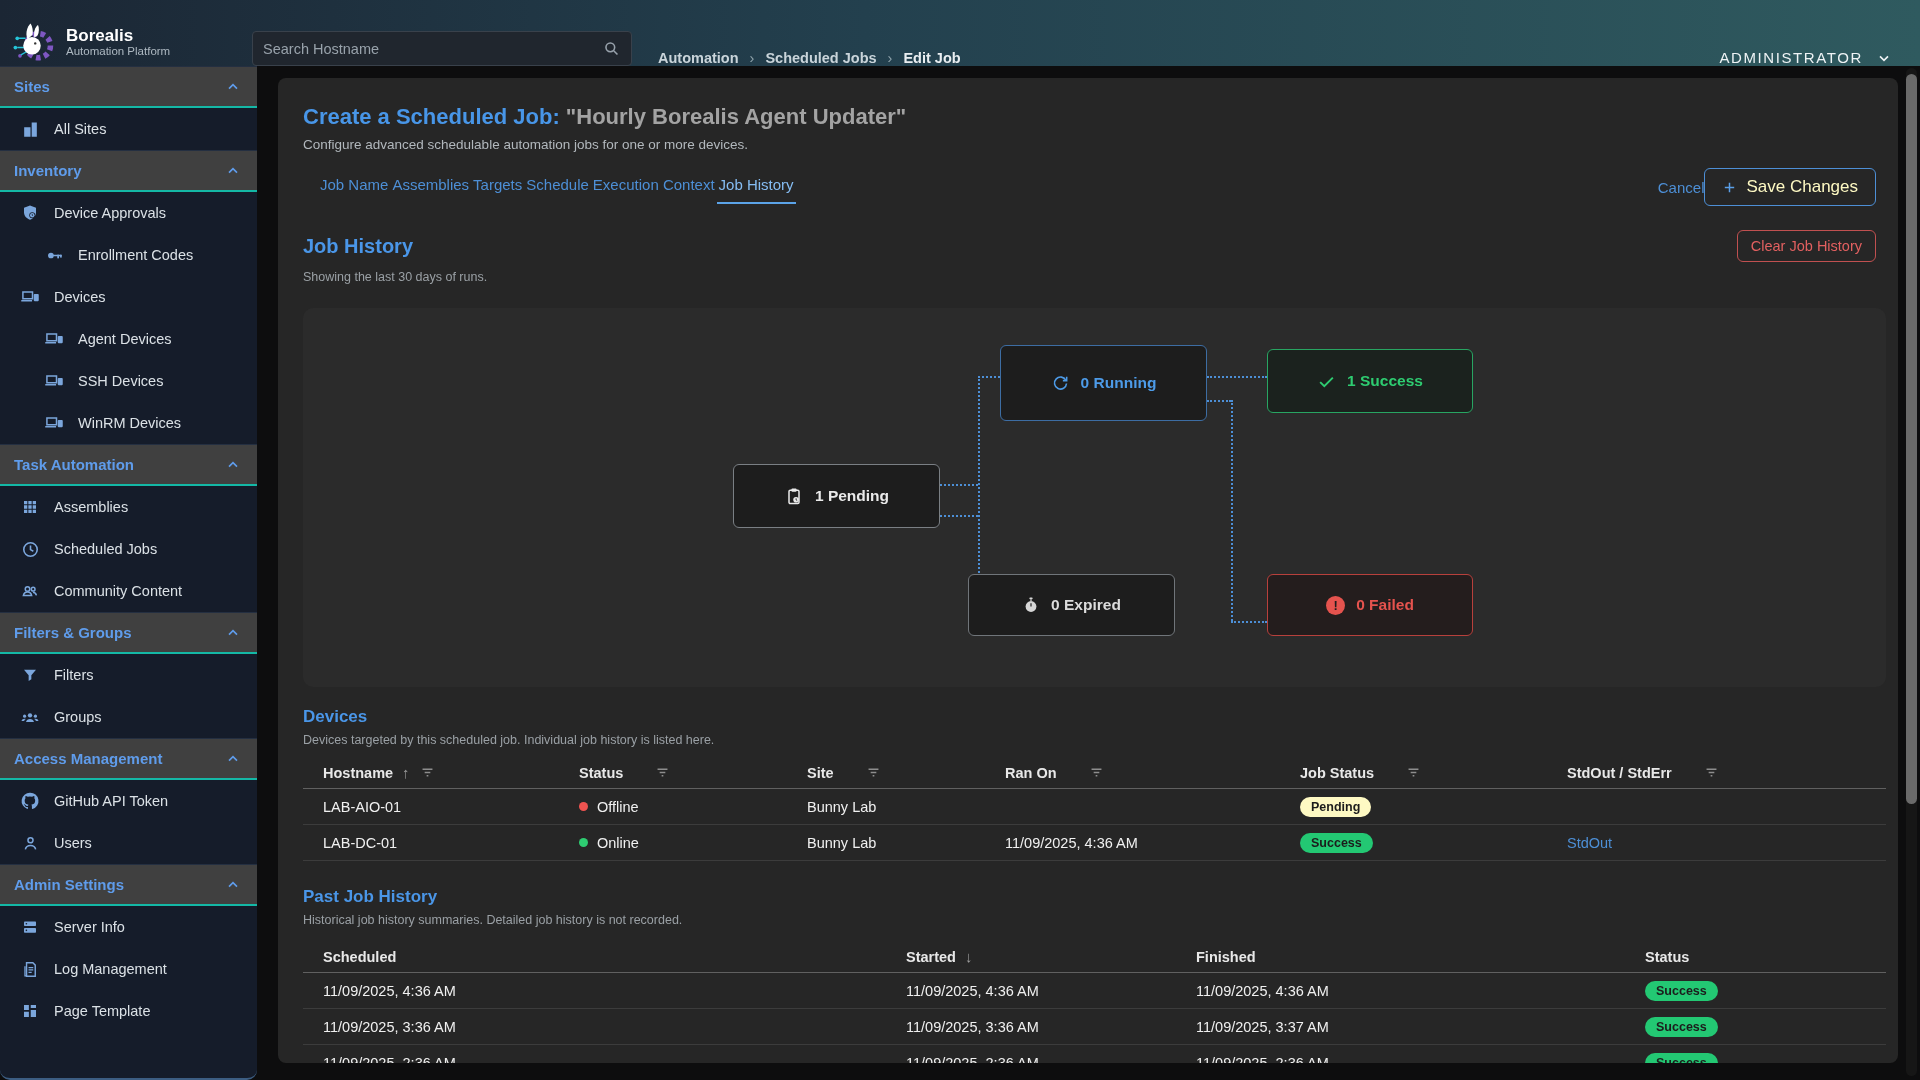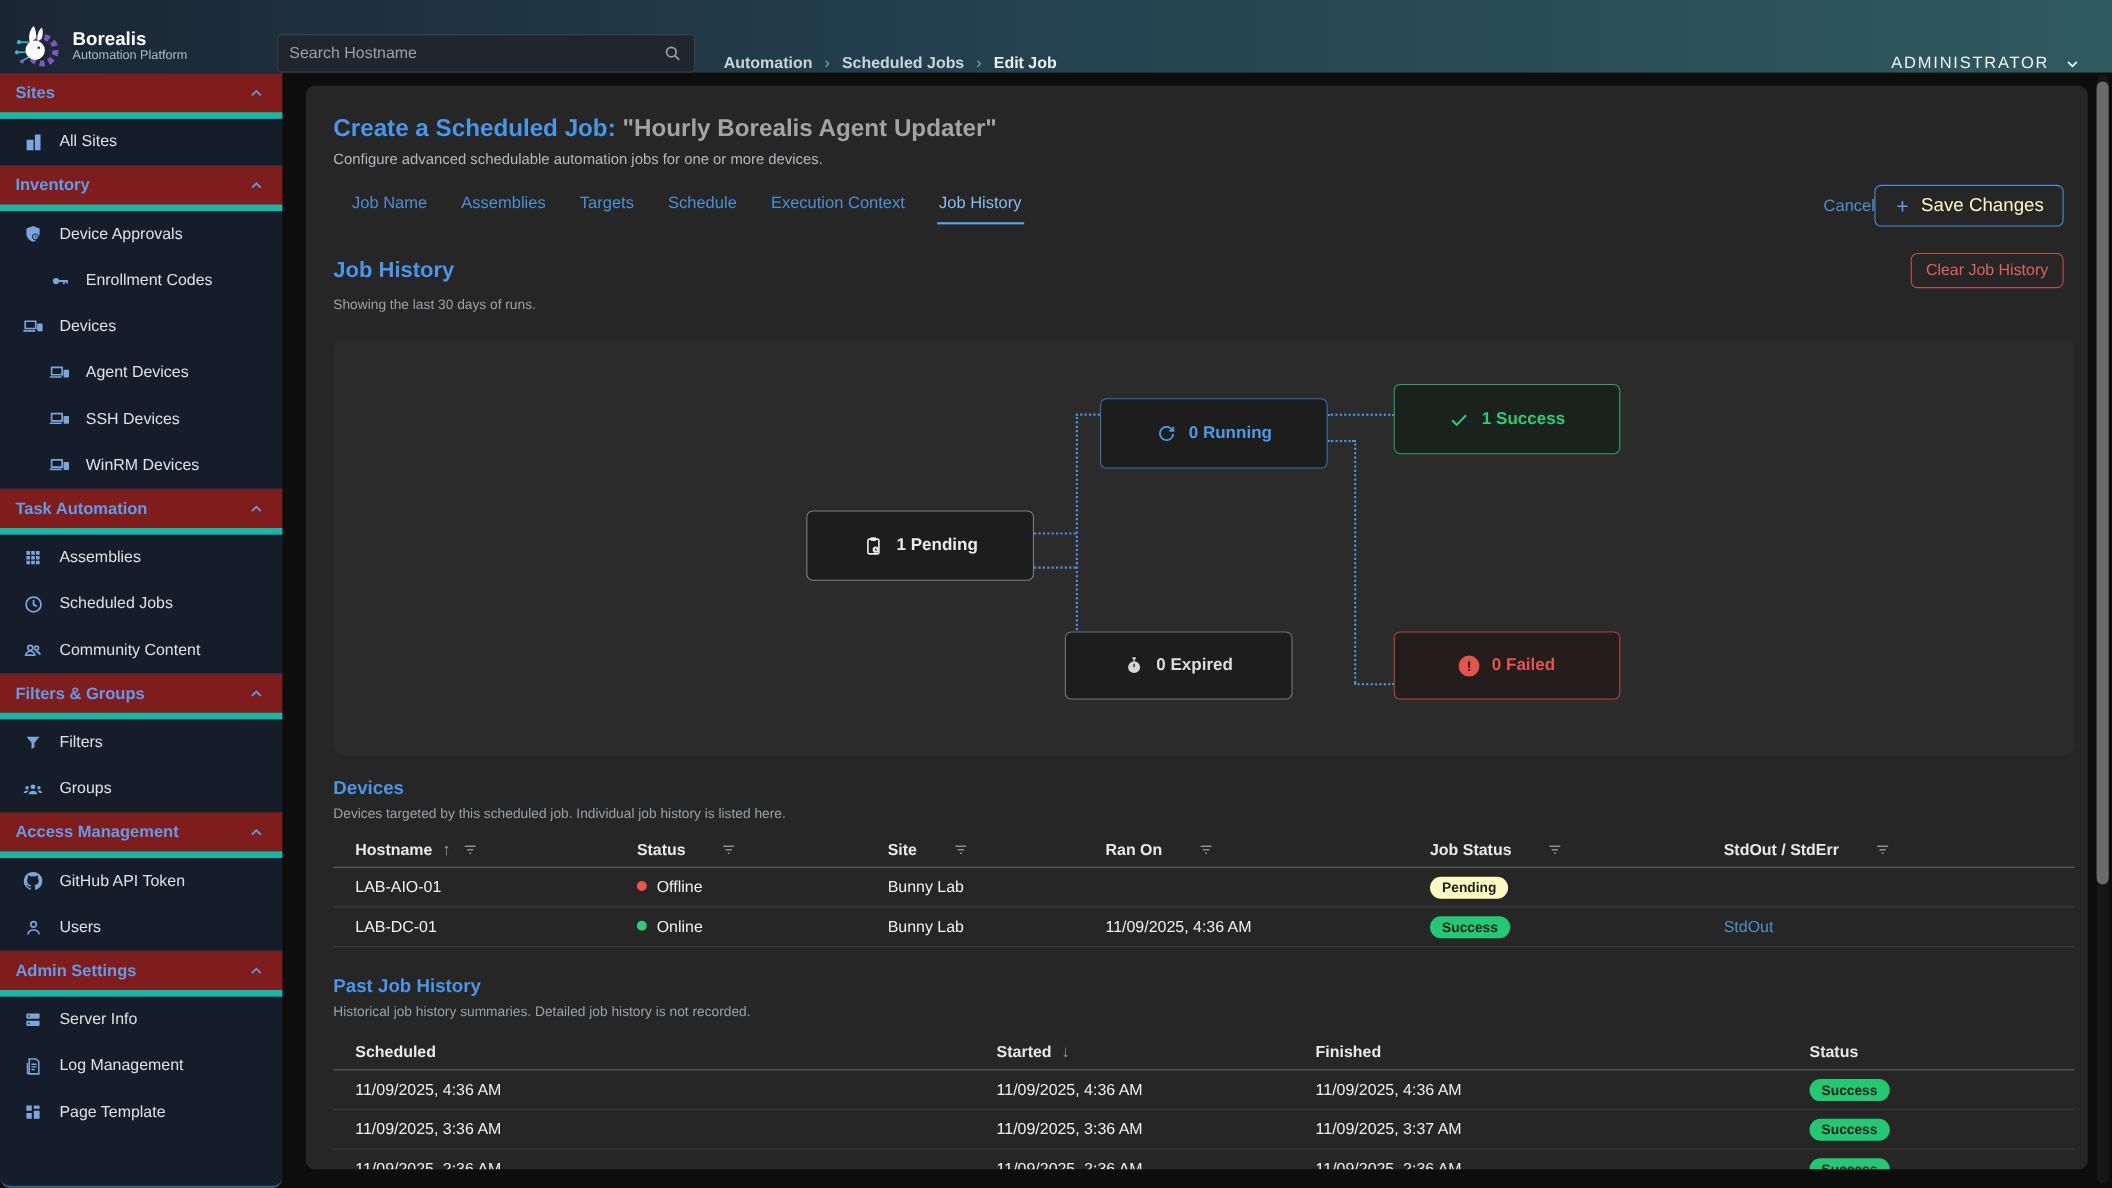--- a/index.html
+++ b/index.html
@@ -19,53 +19,53 @@
   .crumb{cursor:pointer}
   .crumb:last-child{color:#e9eef1}
   .crumb-sep{color:#8fa3ab;font-weight:normal}
   .adminmenu{margin-left:auto;display:flex;align-items:center;gap:13px;padding-right:28px;color:#eef3f5;font-size:15px;letter-spacing:1.6px;cursor:pointer}
 
   
   .layout{display:flex;height:1014px}
 
   
   .sidebar{width:257px;flex:0 0 auto;background:#151c2a;border-bottom:2px solid #3c5d82;border-radius:0 0 10px 10px;overflow:hidden}
-  .side-header{height:42px;display:flex;align-items:center;justify-content:space-between;padding:0 16px 0 14px;background:#7f1d1d;border-top:1px solid #242f41;border-bottom:6px solid #14b8a6;color:#5f9ceb;font-weight:bold;font-size:15px;cursor:pointer}
+  .side-header{height:42px;display:flex;align-items:center;justify-content:space-between;padding:0 16px 0 14px;background:#404040;border-top:1px solid #242f41;border-bottom:2px solid #14b8a6;color:#5f9ceb;font-weight:bold;font-size:15px;cursor:pointer}
   .side-item{height:42px;display:flex;align-items:center;gap:14px;padding-left:20px;color:#dbe1e6;font-size:14.5px;cursor:pointer}
   .side-item.indent{padding-left:44px}
   .side-item .icn{width:20px;height:20px;color:#7ba6dc;flex:0 0 auto;display:flex;align-items:center;justify-content:center}
   .chev{width:16px;height:16px;color:#5f9ceb}
 
   
   .main{flex:1;position:relative;background:#0d0d0e}
   .card{position:absolute;left:21px;top:12px;width:1620px;height:985px;background:#262626;border-radius:8px;padding:26px 12px 0 12px;overflow:hidden}
   .card-inner{padding-left:13px;padding-right:0}
   .pg-title{font-size:22px}
   .pg-title .tp{color:#4896e8;font-weight:bold}
   .pg-title .tq{color:#a3a3a3;font-weight:bold}
   .pg-sub{margin-top:7px;font-size:13.5px;color:#b2b8bd}
 
   .tabsrow{display:flex;align-items:center;margin:16px 0 0 15px}
-  .tabs{display:flex;gap:27px}
+  .tabs{display:flex;}
   .tab{font-size:15px;color:#4d8fd6;padding:6px 2px 9px 2px;border-bottom:2px solid transparent;cursor:pointer}
   .tab.active{color:#86bdf3;border-bottom-color:#5ba3e8}
   .headctrl{margin-left:auto;display:flex;align-items:center;padding-right:10px}
   .cancel{color:#4d8fd6;font-size:15px;cursor:pointer}
   .btn-save{display:flex;align-items:center;gap:9px;border:1px solid #4d8fd6;border-radius:6px;background:transparent;color:#fef9c3;font-size:17px;padding:8px 17px;cursor:pointer;font-family:inherit}
   .btn-clear{border:1px solid #c05050;border-radius:6px;background:transparent;color:#e26060;font-size:14.5px;padding:7px 13px;cursor:pointer;font-family:inherit}
 
   .sechead{display:flex;align-items:center;justify-content:space-between;margin-top:24px;padding-right:10px}
   .sechead h2{color:#4a96e8;font-size:20px;font-weight:bold}
   .secnote{margin-top:8px;font-size:12.5px;color:#9aa0a5}
 
   
   .flowpanel{position:relative;margin-top:24px;height:379px;background:#2b2b2b;border-radius:10px}
   .node{position:absolute;display:flex;align-items:center;justify-content:center;gap:11px;border-radius:6px;font-weight:bold;font-size:15.5px;background:#1d1d1d}
   .node-pending{left:430px;top:156px;width:207px;height:64px;border:1px solid #7a7f84;color:#eaeaea}
-  .node-running{left:697px;top:54px;width:207px;height:64px;border:1px solid #3d6da3;color:#4d9be8}
+  .node-running{left:697px;top:37px;width:207px;height:76px;border:1px solid #3d6da3;color:#4d9be8}
   .node-success{left:964px;top:41px;width:206px;height:64px;border:1px solid #28a562;color:#2ecc71;background:#1b221e}
   .node-expired{left:665px;top:266px;width:207px;height:62px;border:1px solid #70757a;color:#dcdcdc}
   .node-failed{left:964px;top:266px;width:206px;height:62px;border:1px solid #b8403c;color:#e5534e;background:#241d1d}
   .conn{position:absolute;border-color:#4d8fd6}
   .ch{border-top:2px dotted #4d8fd6}
   .cv{border-left:2px dotted #4d8fd6}
   .c1{left:637px;top:176px;width:38px}
   .c2{left:637px;top:207px;width:38px}
   .c3{left:675px;top:68px;height:245px}
   .c4{left:675px;top:68px;width:22px}

